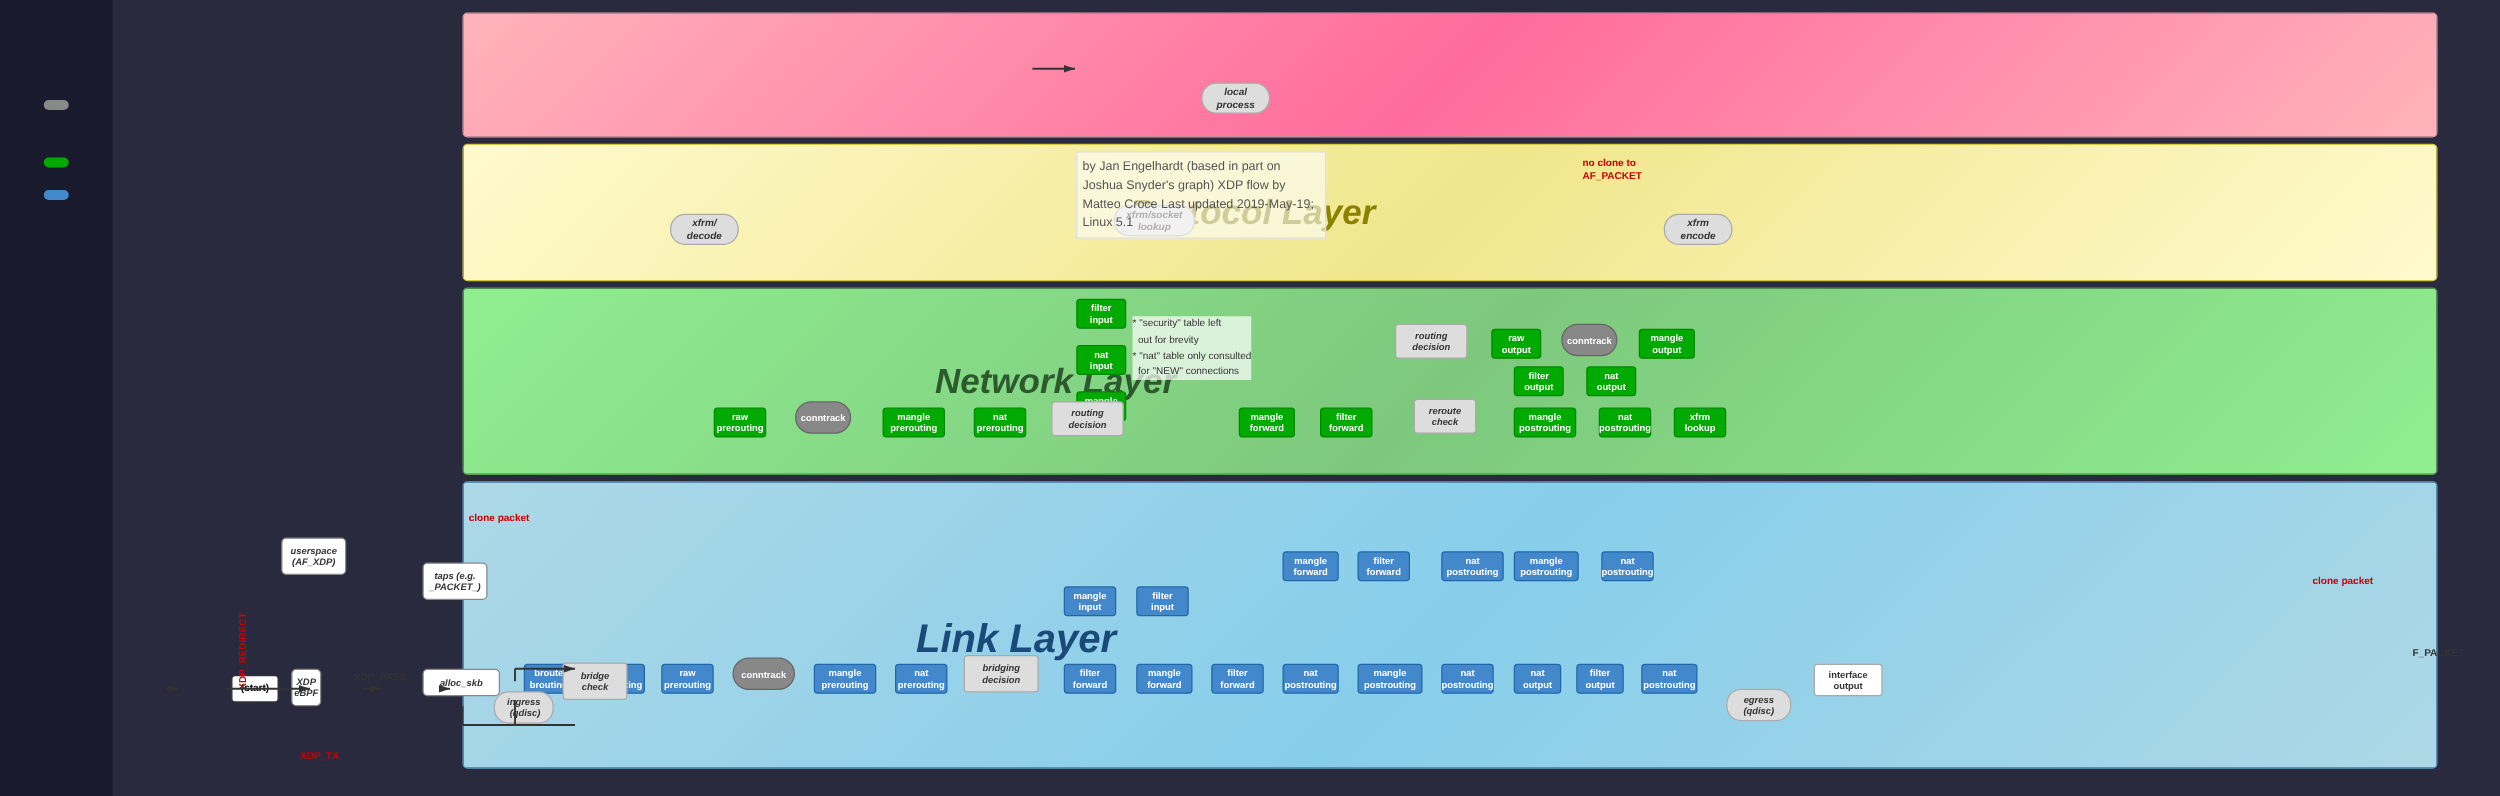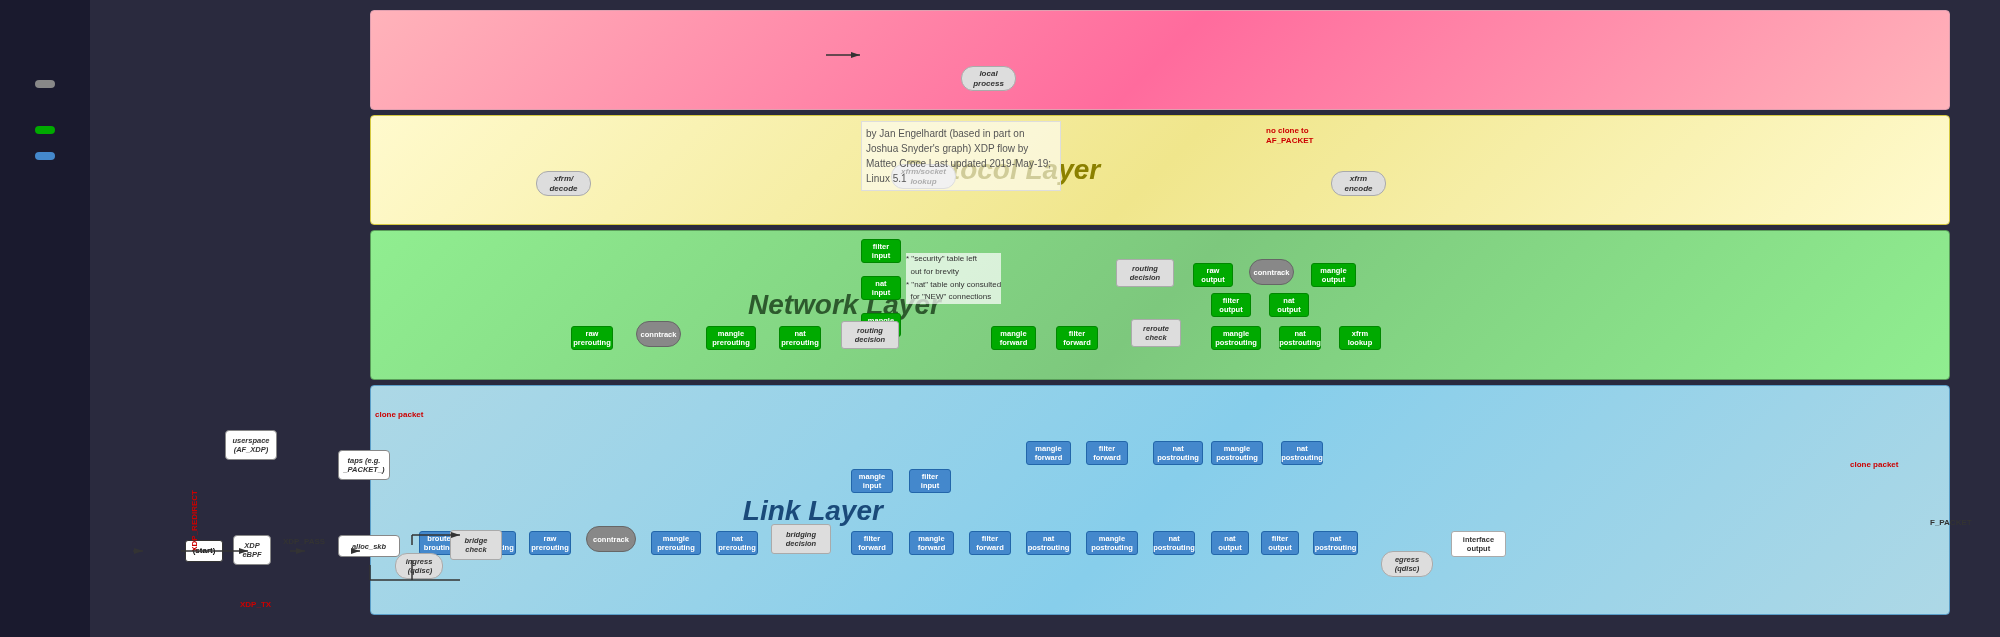--- a/index.html
+++ b/index.html
@@ -118,21 +118,21 @@
       background: linear-gradient(135deg, #add8e6, #87ceeb, #add8e6);
       border: 1px solid #5a9ec8;
       border-radius: 4px;
     }
 
     .link-layer-title {
       position: absolute;
       left: 28%;
       top: 55%;
       transform: translate(-50%, -50%);
-      font-size: 28px;
+      font-size: 32px;
       font-weight: bold;
       color: #1a4a7a;
       font-style: italic;
     }
 
     
     .node {
       position: absolute;
       border-radius: 3px;
       display: flex;
@@ -368,21 +368,21 @@
 
       <div class="node node-blue" style="position:absolute;left:910px;top:55px;width:42px;font-size:7.5px;">nat<br>postrouting</div>
 
       <div class="node node-oval" style="position:absolute;left:1010px;top:145px;width:52px;height:26px;font-size:7.5px;">egress<br>(qdisc)</div>
 
       <div class="node node-white" style="position:absolute;left:1080px;top:145px;width:55px;height:26px;font-size:7.5px;">interface<br>output</div>
     </div>
 
     <div class="node node-start" style="position:absolute;left:95px;top:540px;width:38px;height:22px;font-size:8px;">(start)</div>
 
-    <div class="node node-xdp" style="position:absolute;left:143px;top:535px;width:38px;height:30px;font-size:7.5px;">XDP<br>eBPF</div>
+    <div class="node node-xdp" style="position:absolute;left:143px;top:535px;width:24px;height:30px;font-size:7.5px;">XDP<br>eBPF</div>
 
     <div style="position:absolute;left:193px;top:537px;font-size:8px;color:#333;font-weight:bold;">XDP_PASS</div>
 
     <div class="node node-xdp" style="position:absolute;left:248px;top:535px;width:62px;height:22px;font-size:7.5px;">alloc_skb</div>
 
     <div class="node node-oval" style="position:absolute;left:305px;top:533px;width:48px;height:26px;font-size:7.5px;text-align:right;">ingress<br>(qdisc)</div>
 
     <div class="node node-diamond" style="position:absolute;left:360px;top:530px;width:52px;height:30px;font-size:7.5px;">bridge<br>check</div>
 
     <div style="position:absolute;left:150px;top:600px;font-size:8px;color:#cc0000;font-weight:bold;">XDP_TX</div>

